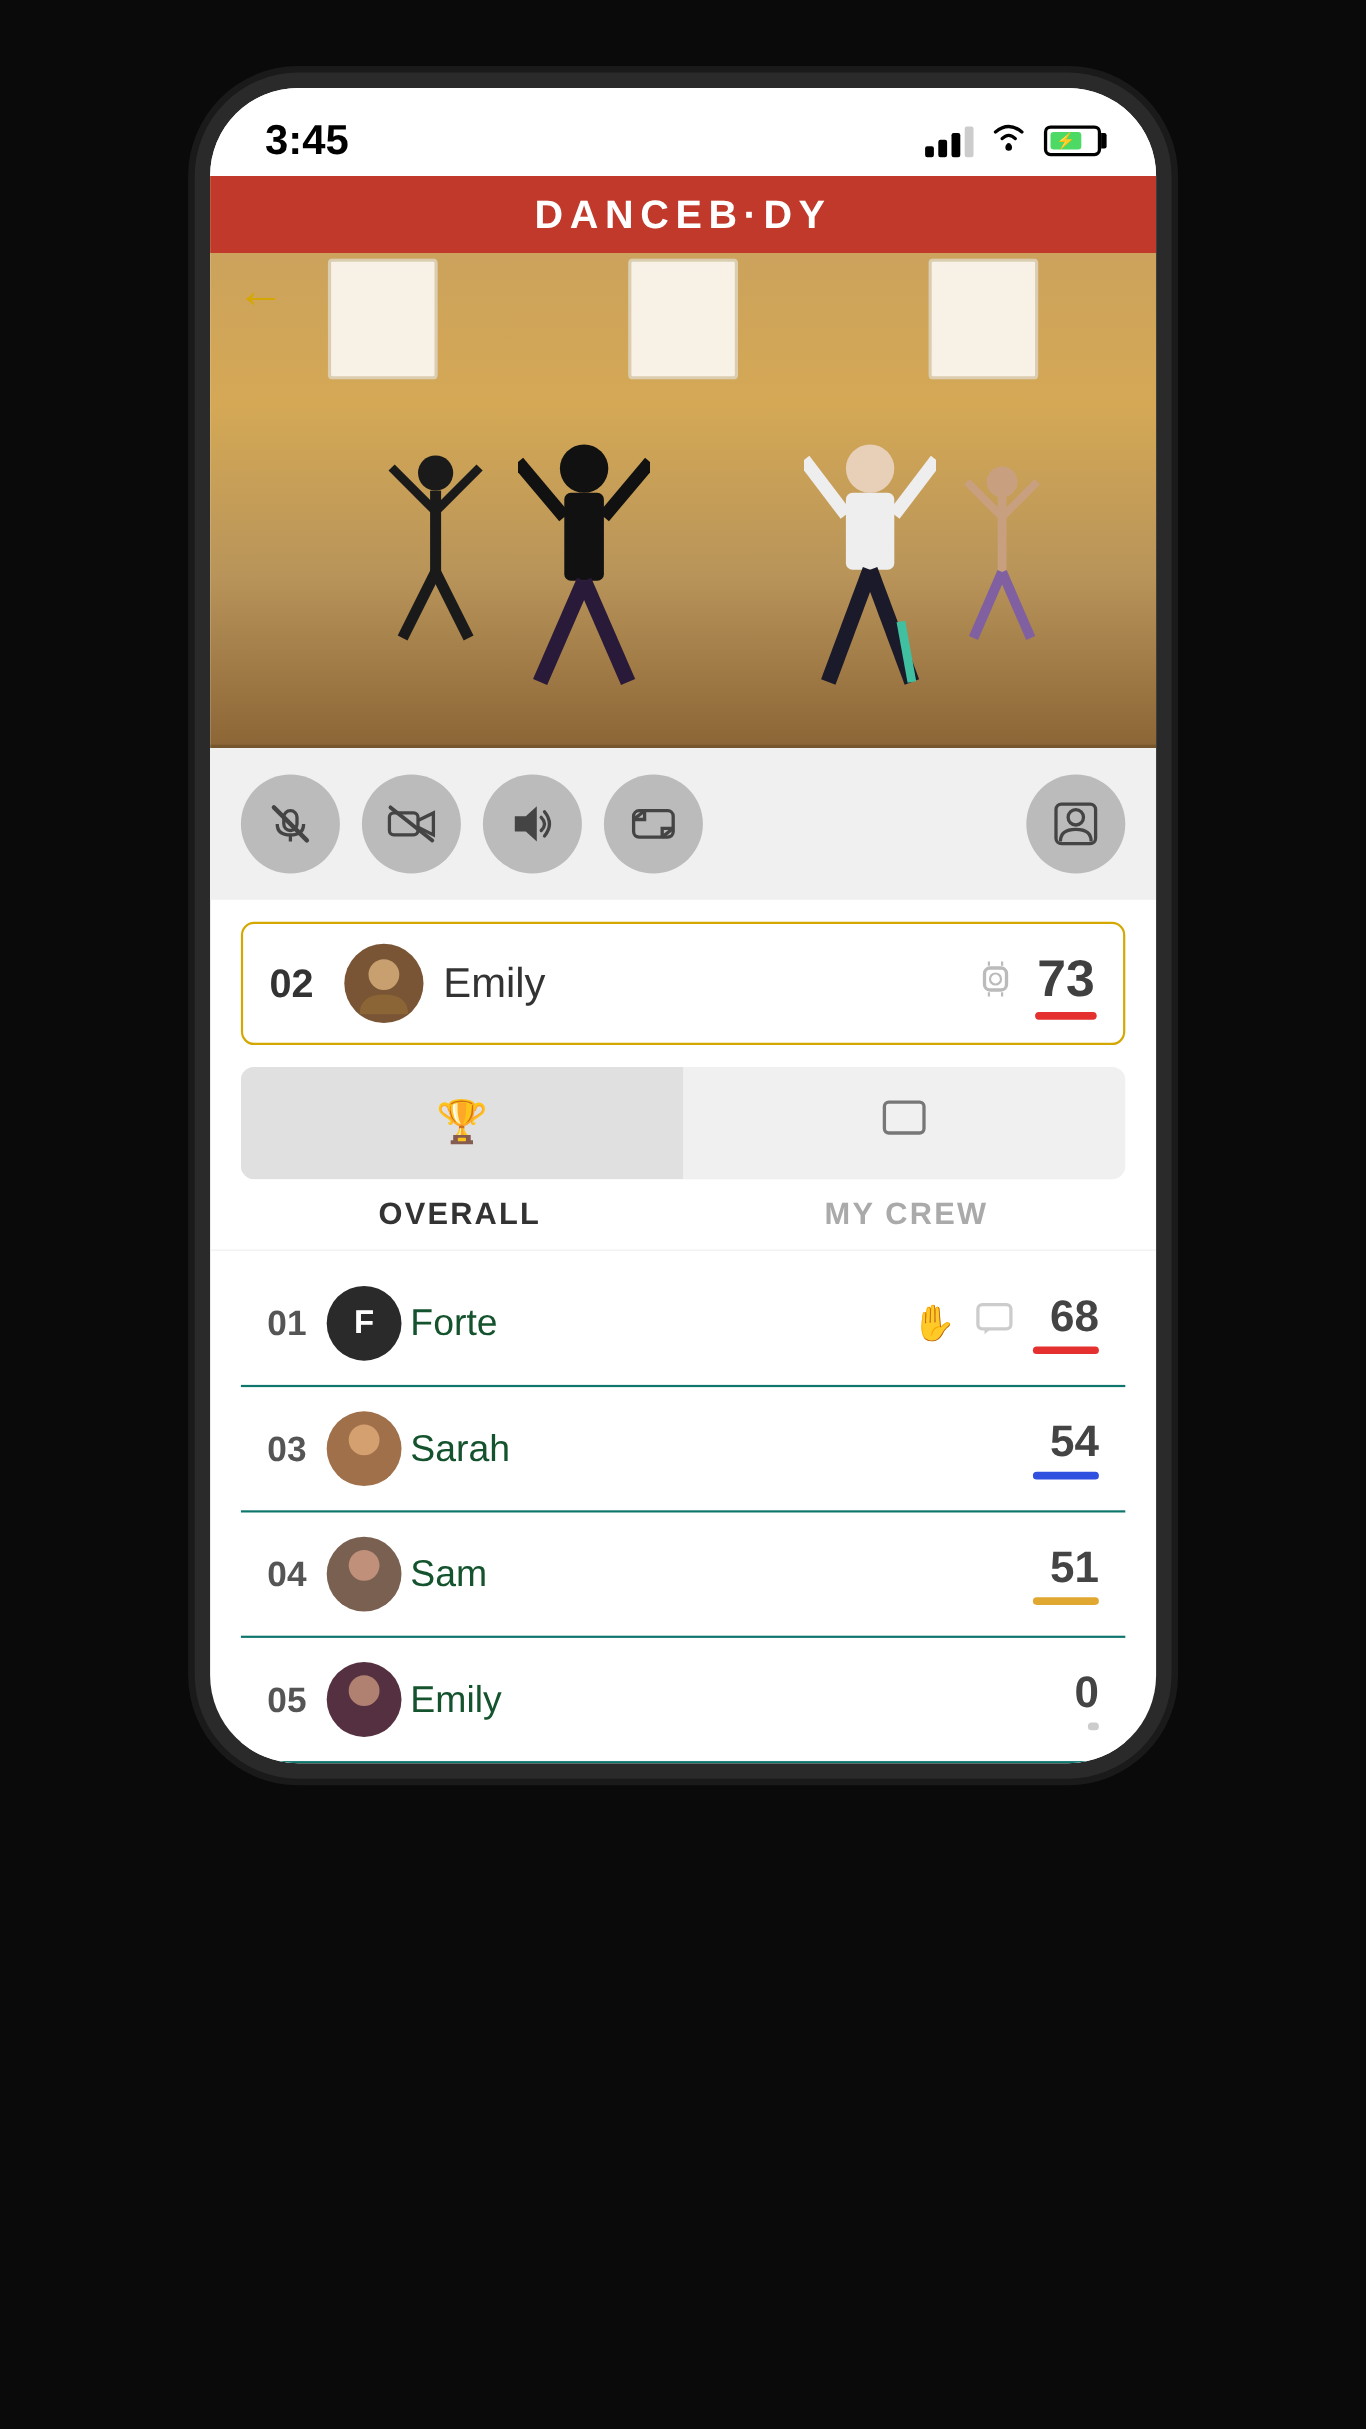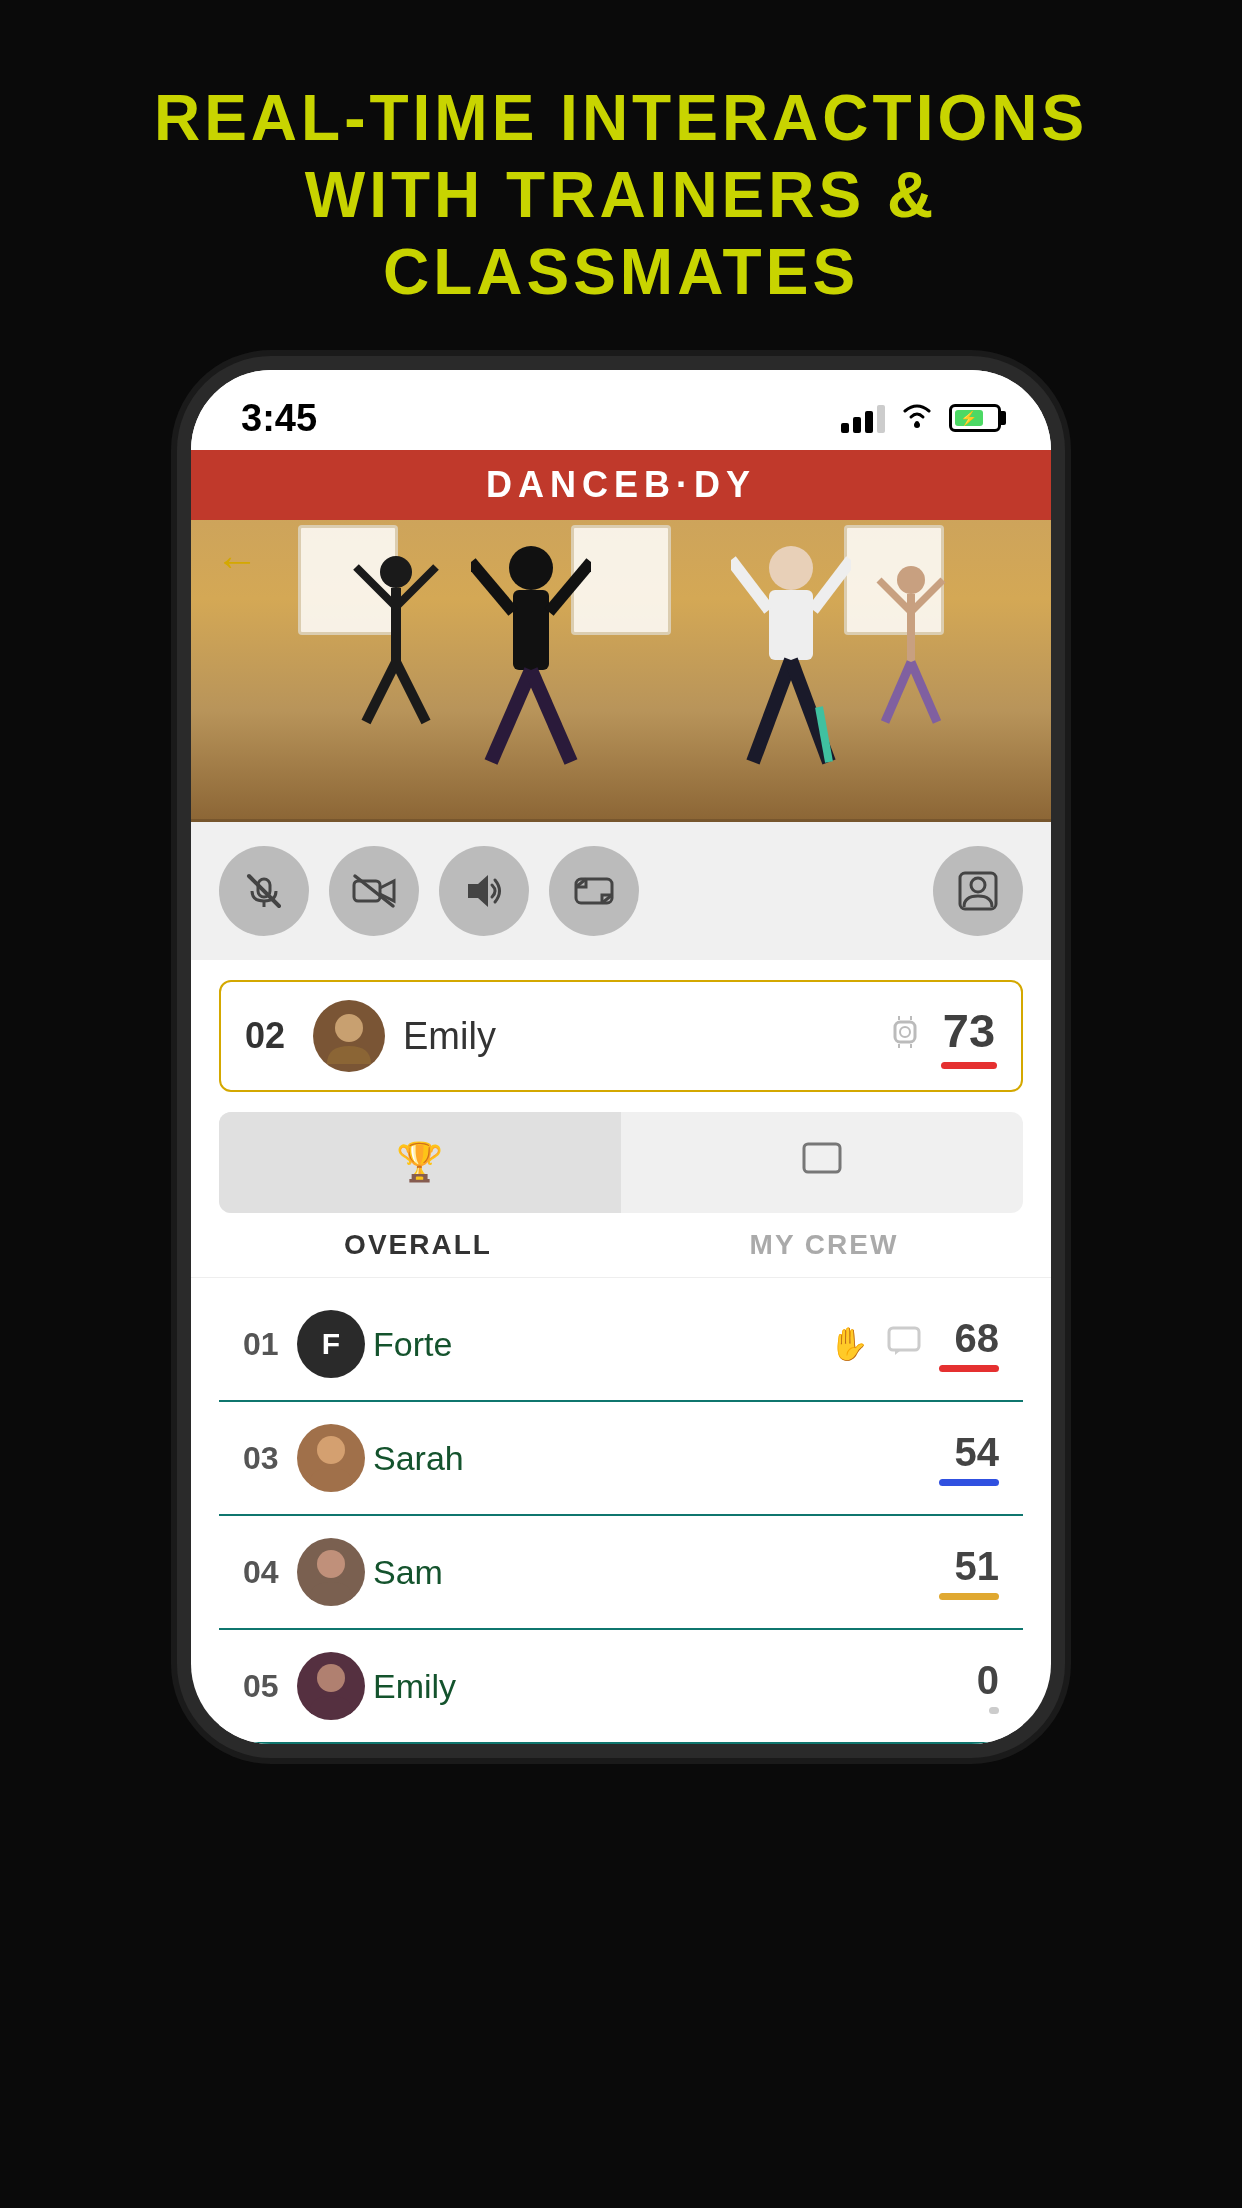--- a/index.html
+++ b/index.html
@@ -113,21 +113,21 @@
     .battery-fill {
       width: 70%;
       height: 100%;
       background: #4cd964;
       border-radius: 3px;
     }
 
     
     .video-area {
       width: 100%;
-      height: 372px;
+      height: 520px;
       background: linear-gradient(180deg, #c8a060 0%, #d4a855 40%, #b8945a 70%, #8b6535 100%);
       position: relative;
       overflow: hidden;
     }
 
     .video-banner {
       position: absolute;
       top: 0;
       left: 0;
       right: 0;
@@ -413,25 +413,20 @@
     .bar-blue { background: #3050e0; }
     .bar-yellow { background: #e0a830; }
     .bar-gray { background: #ccc; }
     .av-brown { background: #7a5535; }
   </style>
 </head>
 <body>
 
 <div class="page-bg">
 
-  <div class="headline">
-    <div>REAL-TIME INTERACTIONS</div>
-    <div>WITH TRAINERS &amp;</div>
-    <div>CLASSMATES</div>
-  </div>
 
   <div class="phone-shell">
 
     <div class="status-bar">
       <span class="status-time">3:45</span>
       <div class="status-icons">
         <div class="signal-bars">
           <div class="signal-bar" style="height:10px;"></div>
           <div class="signal-bar" style="height:16px;"></div>
           <div class="signal-bar" style="height:22px;"></div>

